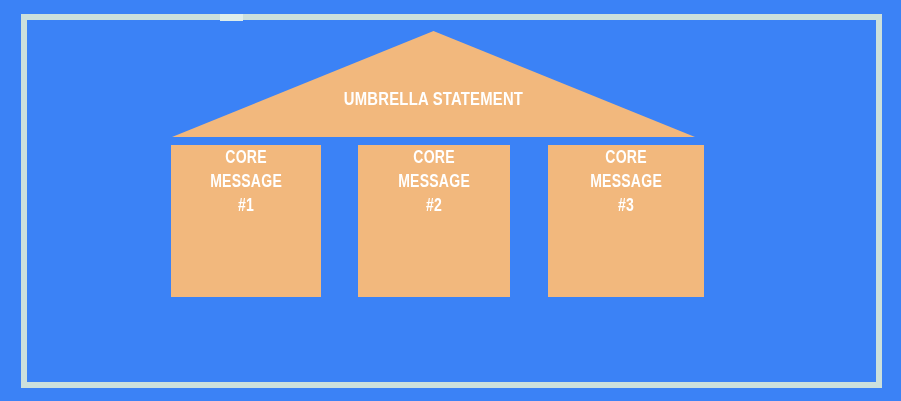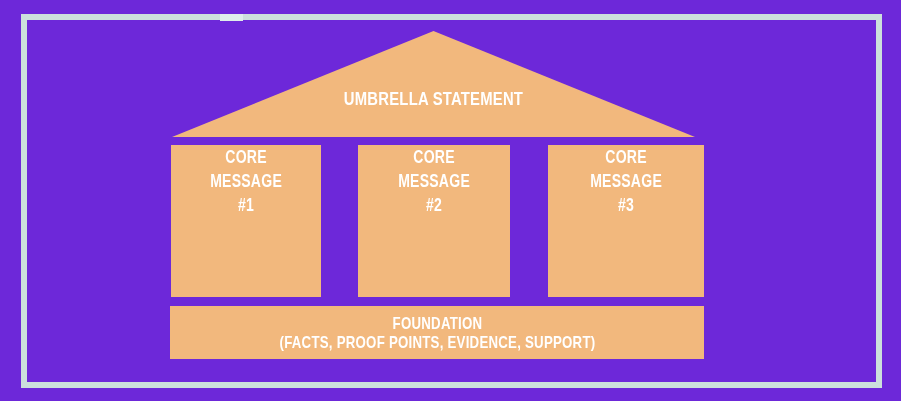--- a/index.html
+++ b/index.html
@@ -4,21 +4,21 @@
 <style>
   html, body {
     margin: 0;
     padding: 0;
     background: #55585F;
   }
   .canvas {
     position: relative;
     width: 901px;
     height: 401px;
-    background: #6d28d9;
+    background: #3b82f6;
     overflow: hidden;
     font-family: "Liberation Sans", sans-serif;
   }
   .frame {
     position: absolute;
     left: 21px;
     top: 14px;
     width: 861px;
     height: 374px;
     border: 6px solid #CCE0DC;
@@ -111,18 +111,14 @@
 MESSAGE
 #2</div>
   </div>
 
   <div class="shape pillar pillar-3">
     <div class="label">CORE
 MESSAGE
 #3</div>
   </div>
 
-  <div class="shape foundation">
-    <div class="label">FOUNDATION
-(FACTS, PROOF POINTS, EVIDENCE, SUPPORT)</div>
-  </div>
 
 </div>
 
 </body></html>

